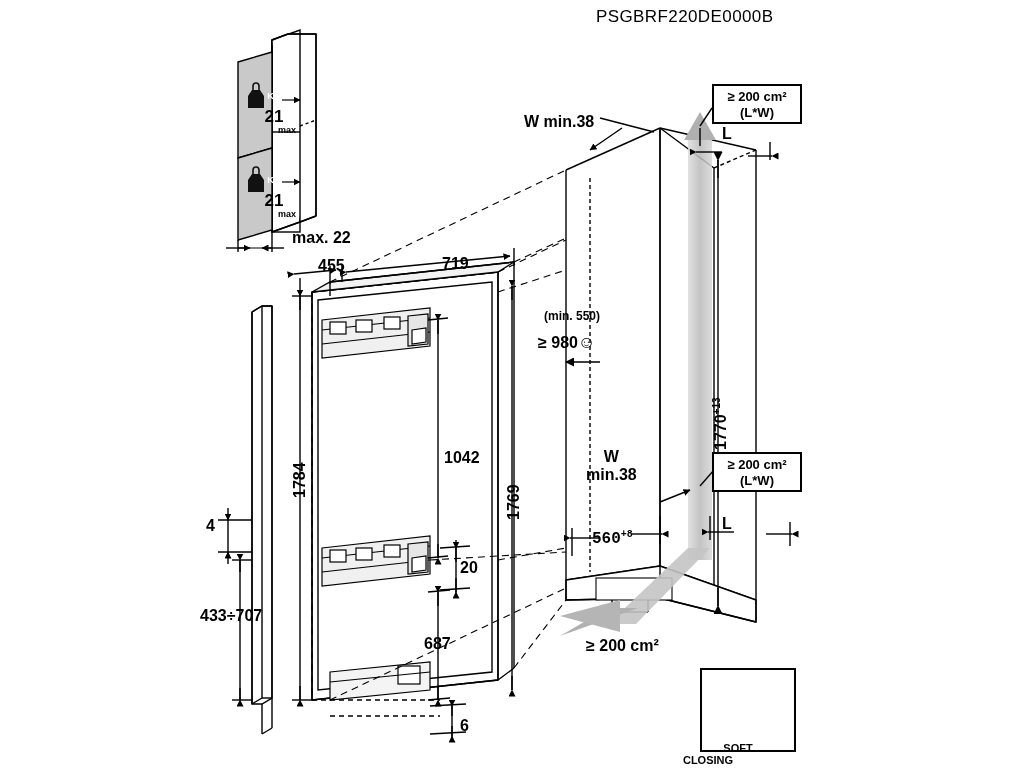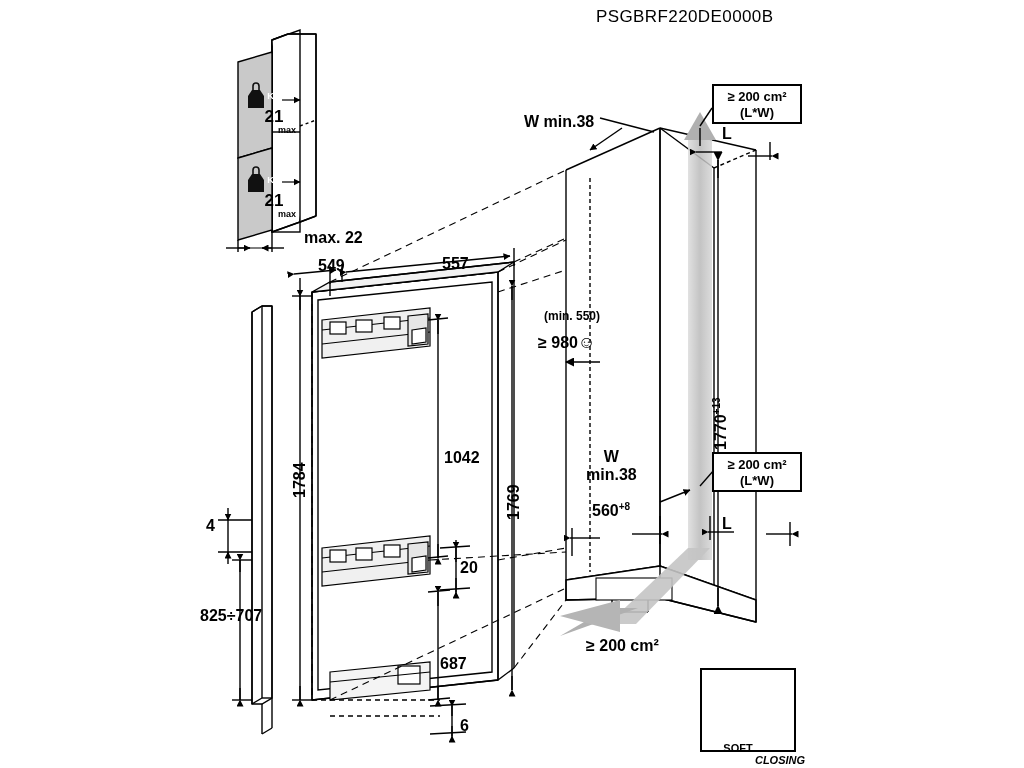--- a/index.html
+++ b/index.html
@@ -367,59 +367,59 @@
   <div class="lbl code" style="left:596px; top:8px;">PSGBRF220DE0000B</div>
 
   <div class="kgbadge kg-kg" style="left:250px; top:92px; color:#fff; width:14px;">KG</div>
   <div class="kgbadge kg-num" style="left:242px; top:108px; width:30px;">21</div>
   <div class="kgbadge kg-max" style="left:242px; top:126px; width:30px;">max</div>
 
   <div class="kgbadge kg-kg" style="left:250px; top:176px; color:#fff; width:14px;">KG</div>
   <div class="kgbadge kg-num" style="left:242px; top:192px; width:30px;">21</div>
   <div class="kgbadge kg-max" style="left:242px; top:210px; width:30px;">max</div>
 
-  <div class="lbl dim" style="left:304px; top:230px;">max. 22</div>
-
-  <div class="lbl dim" style="left:318px; top:258px;">549</div>
-
-  <div class="lbl dim" style="left:442px; top:256px;">557</div>
+  <div class="lbl dim" style="left:292px; top:230px;">max. 22</div>
+
+  <div class="lbl dim" style="left:318px; top:258px;">455</div>
+
+  <div class="lbl dim" style="left:442px; top:256px;">719</div>
 
   <div class="lbl dim vert" style="left:292px; top:498px;">1784</div>
 
   <div class="lbl dim" style="left:444px; top:450px;text-align:right;">1042</div>
 
   <div class="lbl dim vert" style="left:506px; top:520px;">1769</div>
 
   <div class="lbl dim" style="left:460px; top:560px;">20</div>
 
-  <div class="lbl dim" style="left:440px; top:636px;margin-top:20px;">687</div>
+  <div class="lbl dim" style="left:424px; top:636px;">687</div>
 
   <div class="lbl dim" style="left:460px; top:718px;">6</div>
 
   <div class="lbl dim" style="left:206px; top:518px;">4</div>
 
-  <div class="lbl dim" style="left:200px; top:608px;">825÷707</div>
+  <div class="lbl dim" style="left:200px; top:608px;">433÷707</div>
 
   <div class="lbl dim" style="left:524px; top:114px;">W min.38</div>
 
   <div class="lbl dim" style="left:722px; top:126px;">L</div>
 
   <div class="lbl dim" style="left:722px; top:516px;">L</div>
 
   <div class="lbl dim-sm" style="left:544px; top:310px; font-weight:700;">(min. 550)</div>
 
   <div class="lbl dim" style="left:538px; top:334px;">
     <span>≥ 980</span><span style="font-size:17px;">☺</span>
   </div>
 
   <div class="lbl dim vert" style="left:712px; top:450px;">
     <span>1770</span><span class="sup">+13</span>
   </div>
 
-  <div class="lbl dim" style="left:592px; top:502px;">
+  <div class="lbl dim" style="left:592px; top:530px;font-family:Liberation Mono, monospace;">
     <span>560</span><span class="sup">+8</span>
   </div>
 
   <div class="lbl dim" style="left:586px; top:448px; line-height:1.15;">
     <div style="text-align:center;">W</div>
     <div>min.38</div>
   </div>
 
   <div class="lbl dim" style="left:586px; top:638px;">≥ 200 cm²</div>
 
@@ -428,15 +428,15 @@
     <div class="boxtxt" style="padding-top:1px;">(L*W)</div>
   </div>
 
   <div class="box" style="left:712px; top:452px; width:90px; height:40px;">
     <div class="boxtxt">≥ 200 cm²</div>
     <div class="boxtxt" style="padding-top:1px;">(L*W)</div>
   </div>
 
   <div class="softbox" style="left:700px; top:668px; width:96px; height:84px;"></div>
   <div class="softlabel" style="left:700px; top:742px; width:76px;">SOFT</div>
-  <div class="softlabel" style="left:732px; top:754px; width:96px;font-style:italic;">CLOSING</div>
+  <div class="softlabel" style="left:660px; top:754px; width:96px;">CLOSING</div>
 
 </div>
 
 </body></html>

